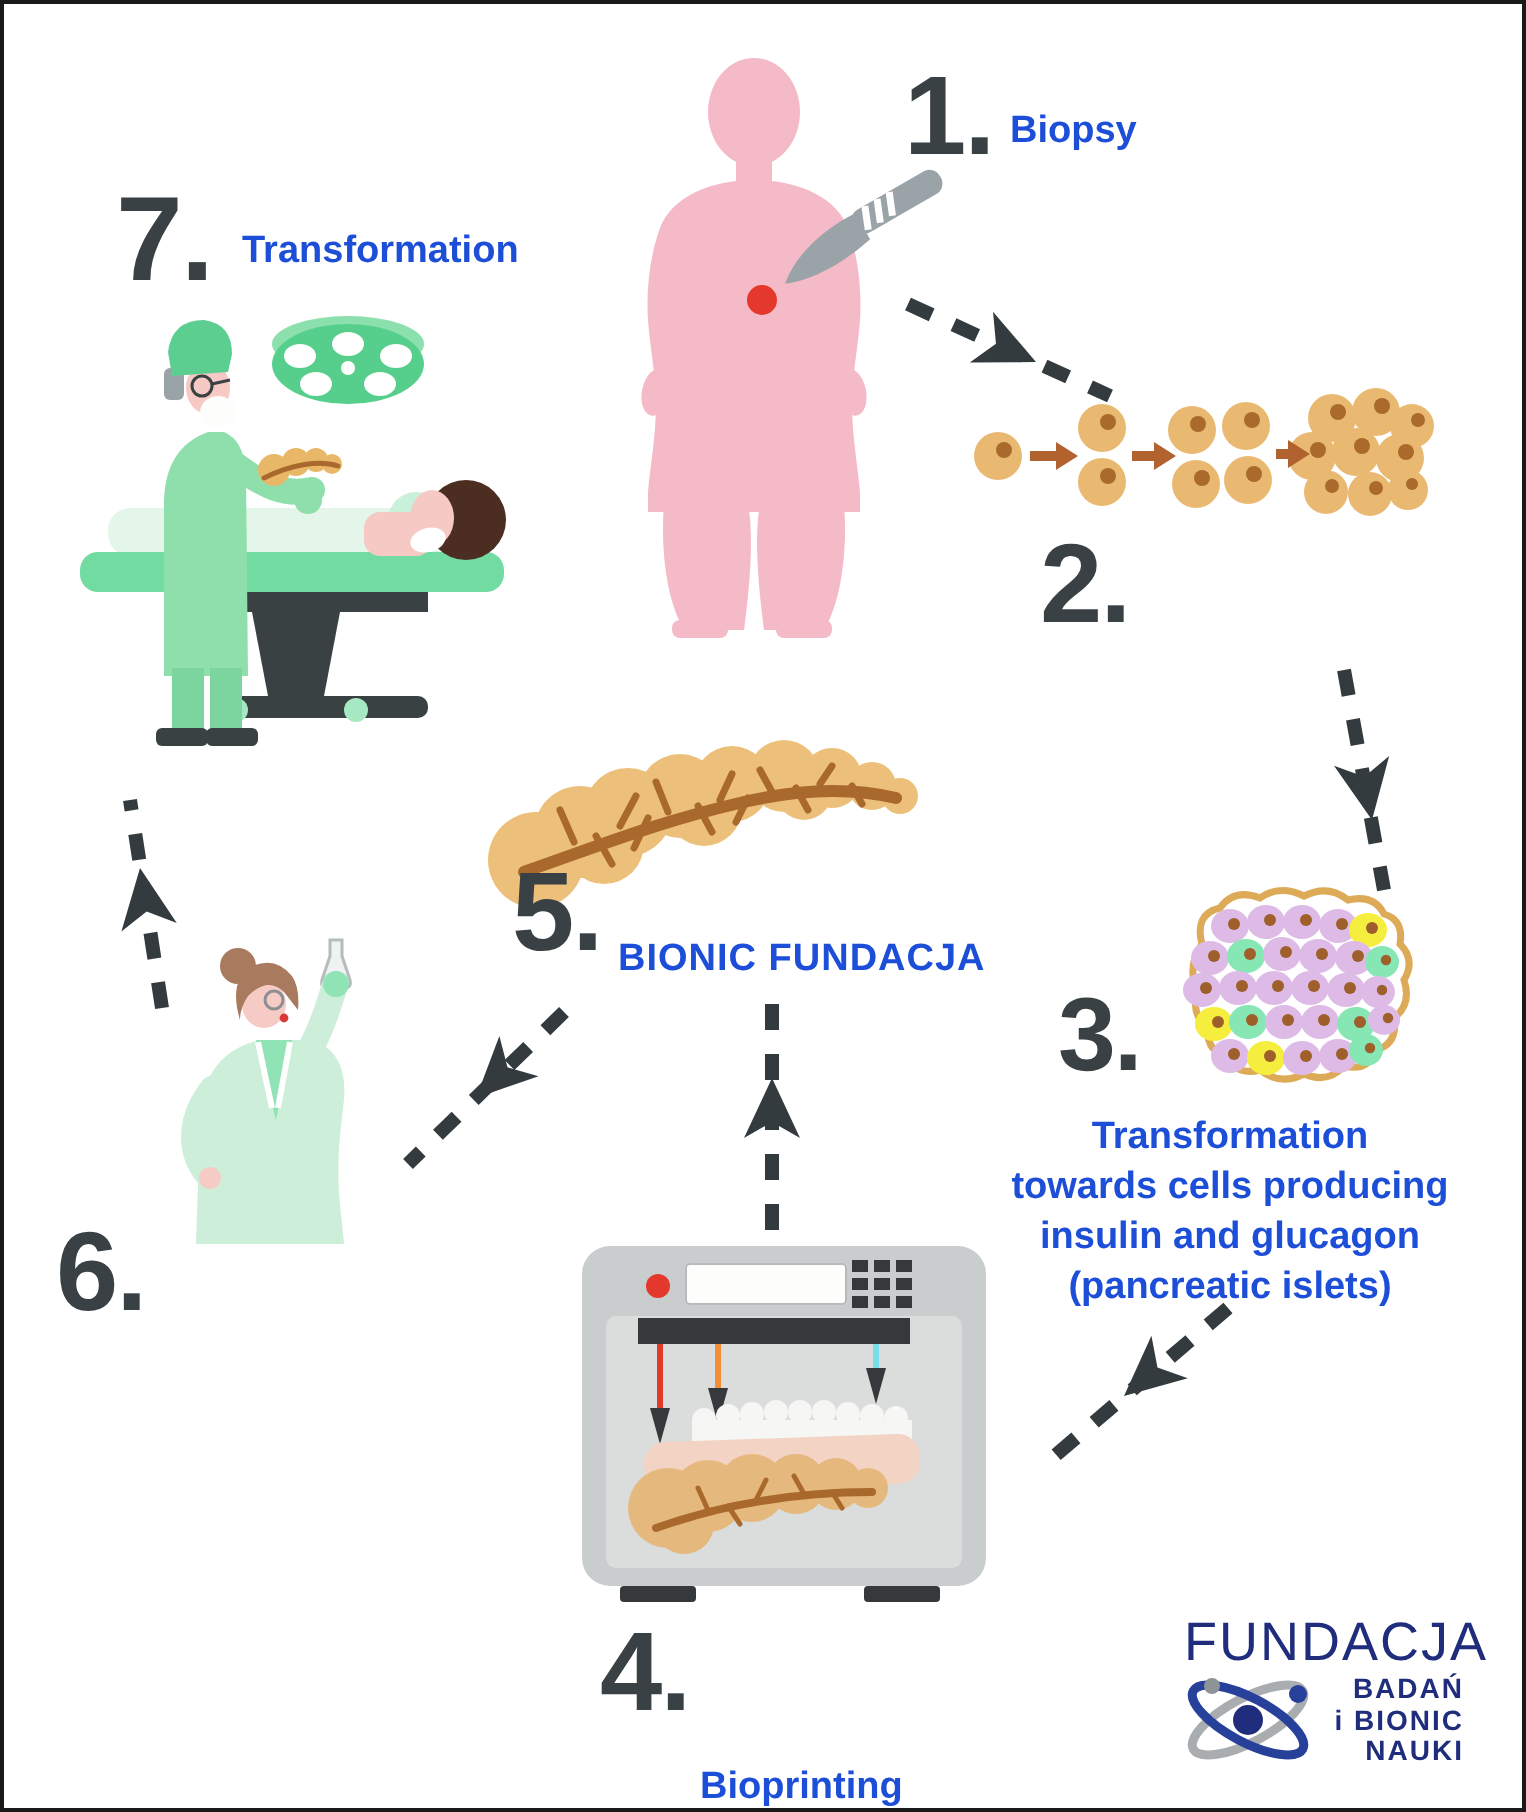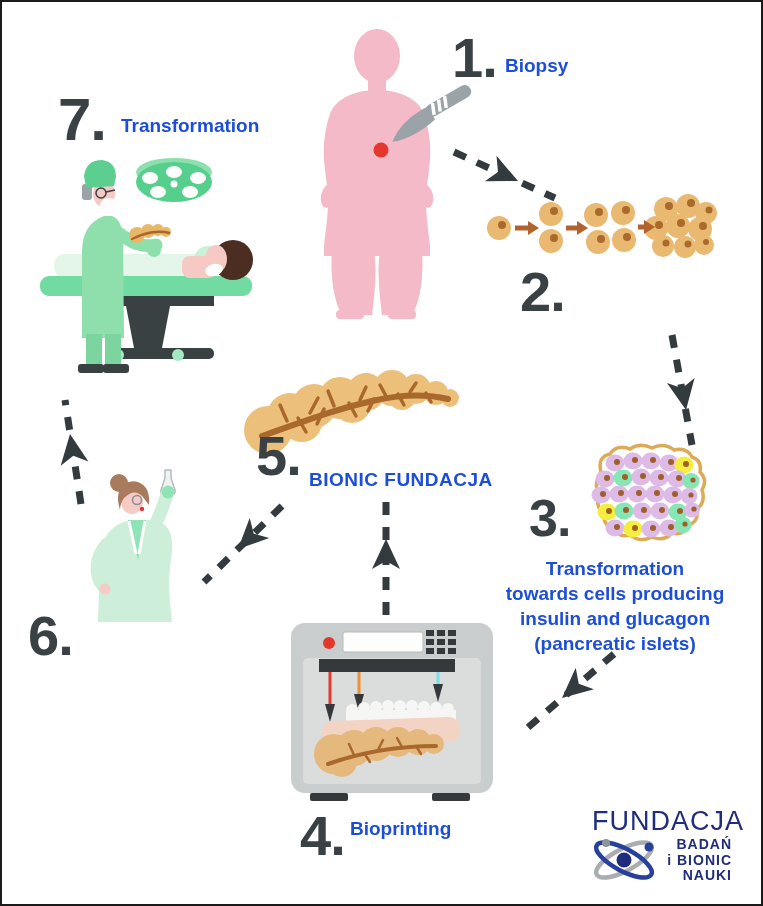--- a/index.html
+++ b/index.html
@@ -378,21 +378,21 @@
 
 <div class="num" style="left:518px; top:262px;">2.</div>
 
 <div class="num" style="left:527px; top:490px; font-size:52px;">3.</div>
 <div class="lbl center" style="left:493px; top:542px; width:240px; line-height:25px;">Transformation
 towards cells producing
 insulin and glucagon
 (pancreatic islets)</div>
 
 <div class="num" style="left:298px; top:806px;">4.</div>
-<div class="lbl" style="left:348px; top:803px;">Bioprinting</div>
+<div class="lbl" style="left:348px; top:868px;">Bioprinting</div>
 
 <div class="num" style="left:254px; top:426px;">5.</div>
 <div class="lbl" style="left:307px; top:454px; letter-spacing:0.5px;">BIONIC FUNDACJA</div>
 
 <div class="num" style="left:26px; top:606px;">6.</div>
 
 <div class="num" style="left:56px; top:88px; font-size:60px;">7.</div>
 <div class="lbl" style="left:119px; top:100px;">Transformation</div>
 
 <div class="logo-name">FUNDACJA</div>

